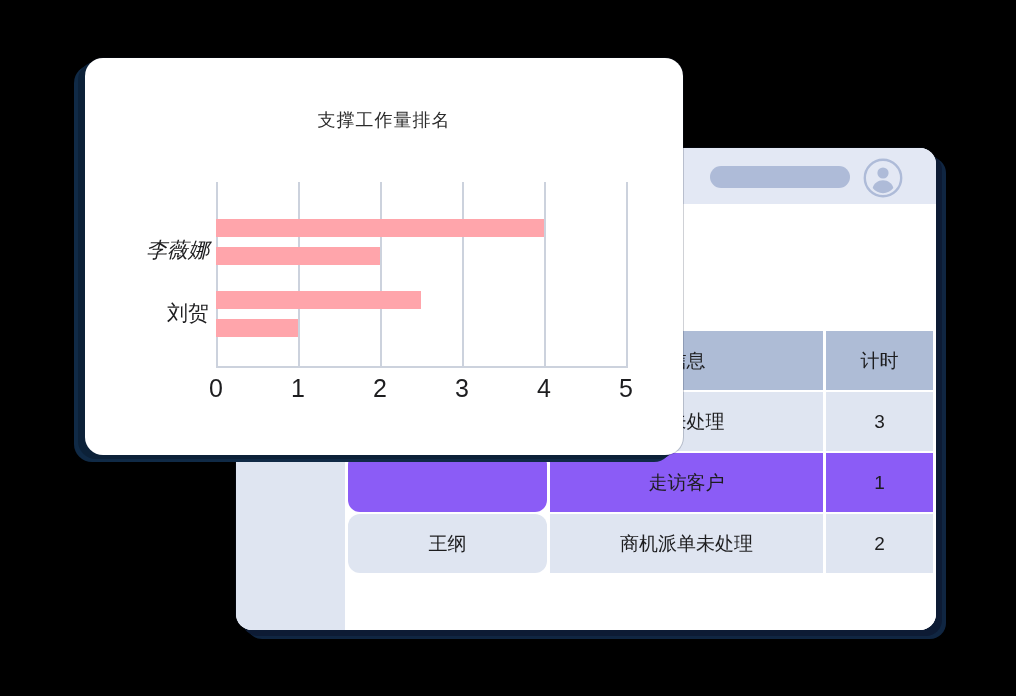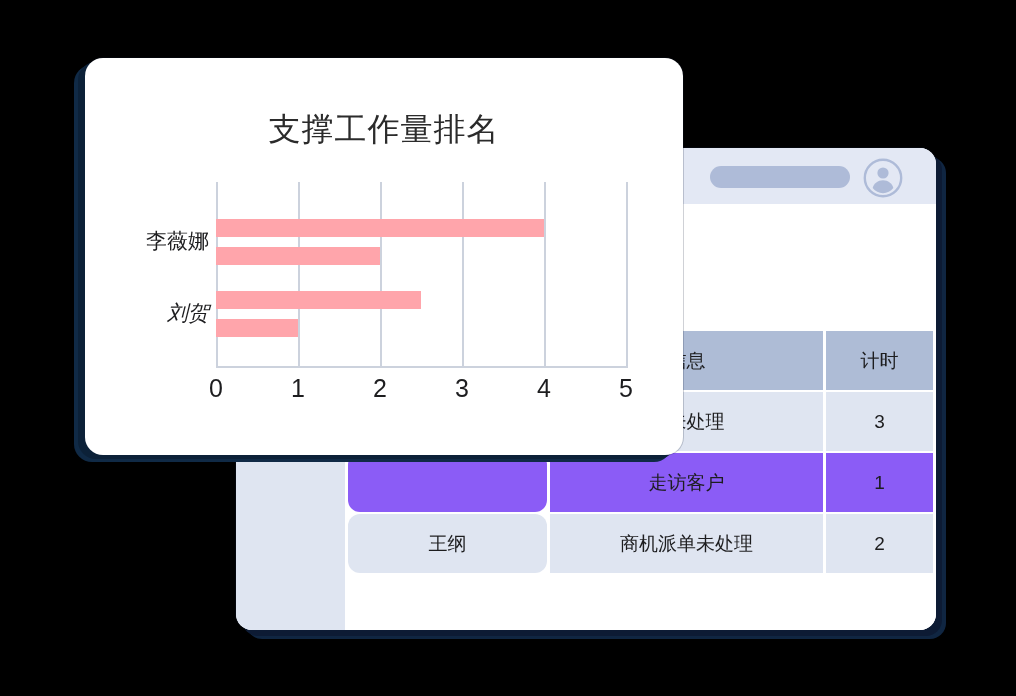--- a/index.html
+++ b/index.html
@@ -120,21 +120,21 @@
       -11px 7px 0 0 #102a46,
       0 0 0 1px rgba(16,27,52,0.2);
     overflow: hidden;
   }
   #chart-title {
     position: absolute;
     left: 0;
     top: 50px;
     width: 598px;
     text-align: center;
-    font-size: 32px;
+    font-size: 18px;
     color: #2b2b2b;
     font-weight: normal;
     letter-spacing: 1px;
   }
 
   
   #plot-area {
     position: absolute;
     left: 131px;     
     top: 124px;      
@@ -239,22 +239,22 @@
       </svg>
     </div>
   </div>
 </div>
 
 <div id="chart-card">
 
   <div id="chart-title">支撑工作量排名</div>
 
   <div id="y-labels">
-    <div class="cat-label" style="top: 45px;">李薇娜</div>
-    <div class="cat-label" style="top: 117px; font-style: italic;">刘贺</div>
+    <div class="cat-label" style="top: 54px; font-style: italic;">李薇娜</div>
+    <div class="cat-label" style="top: 117px;">刘贺</div>
   </div>
 
   <div id="plot-area">
     <div class="gridline" style="left: 0px;"></div>
     <div class="gridline" style="left: 82px;"></div>
     <div class="gridline" style="left: 164px;"></div>
     <div class="gridline" style="left: 246px;"></div>
     <div class="gridline" style="left: 328px;"></div>
     <div class="gridline" style="left: 410px;"></div>
     <div id="axis-bottom"></div>

